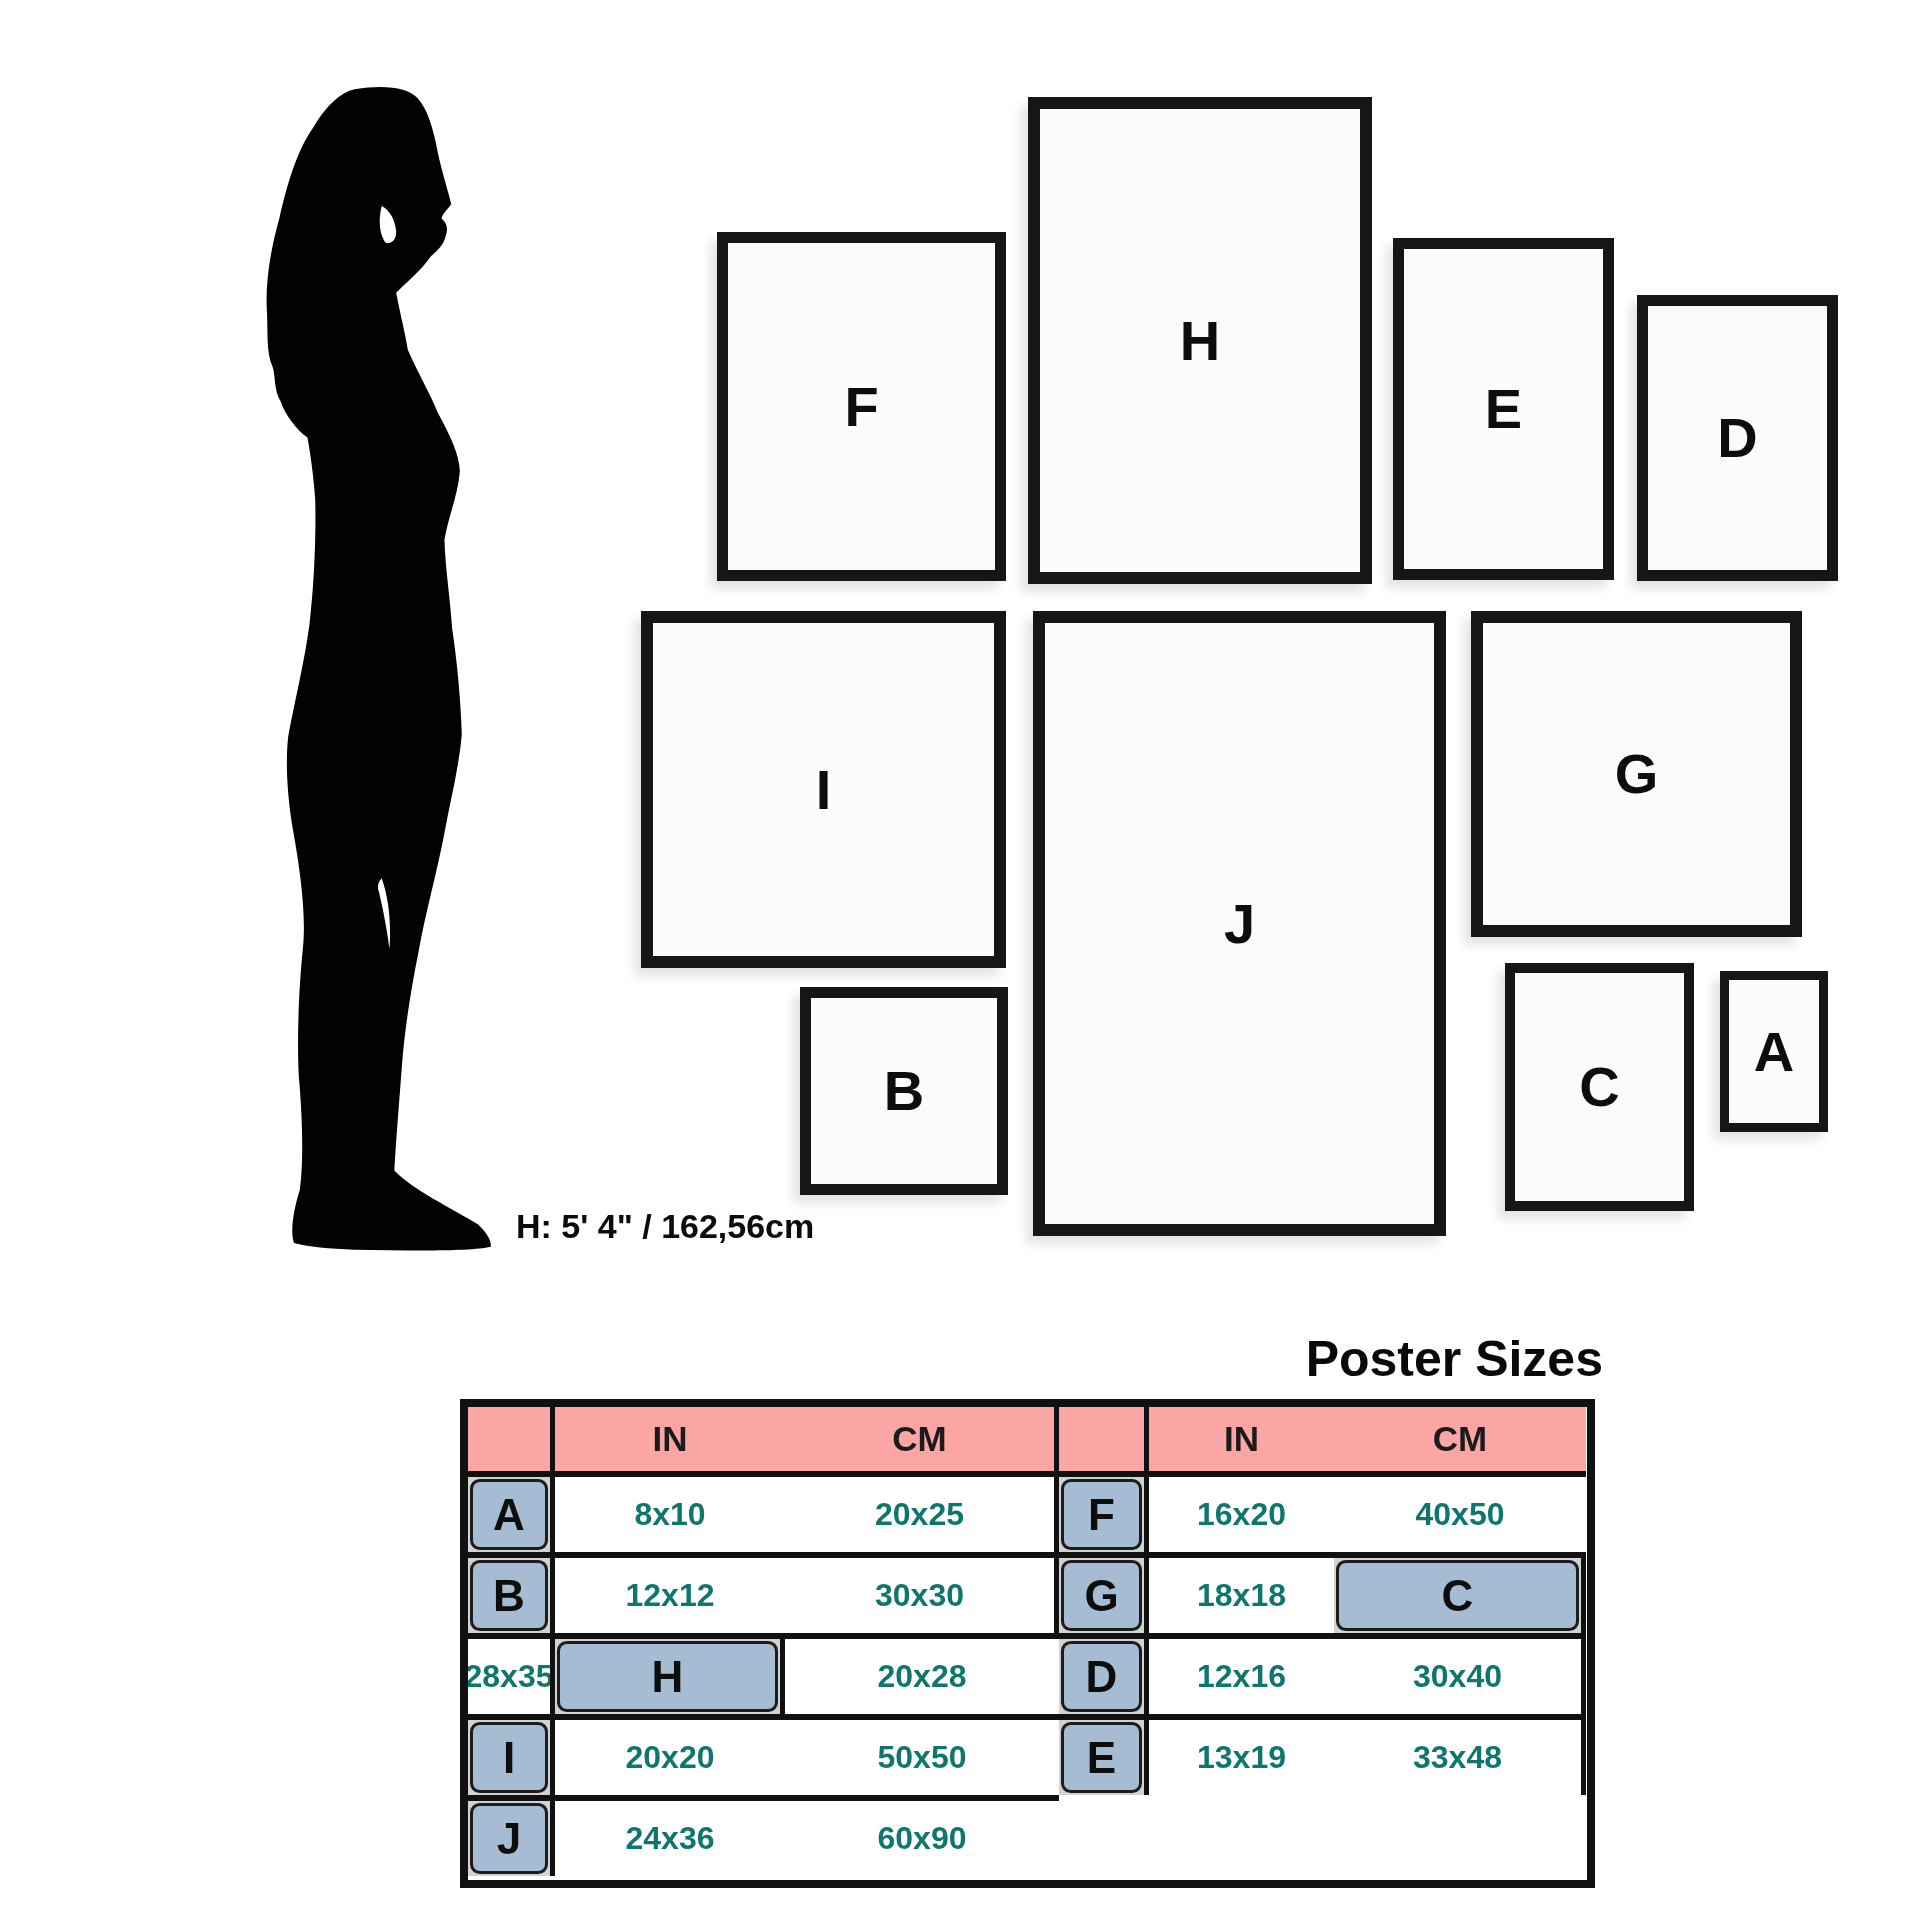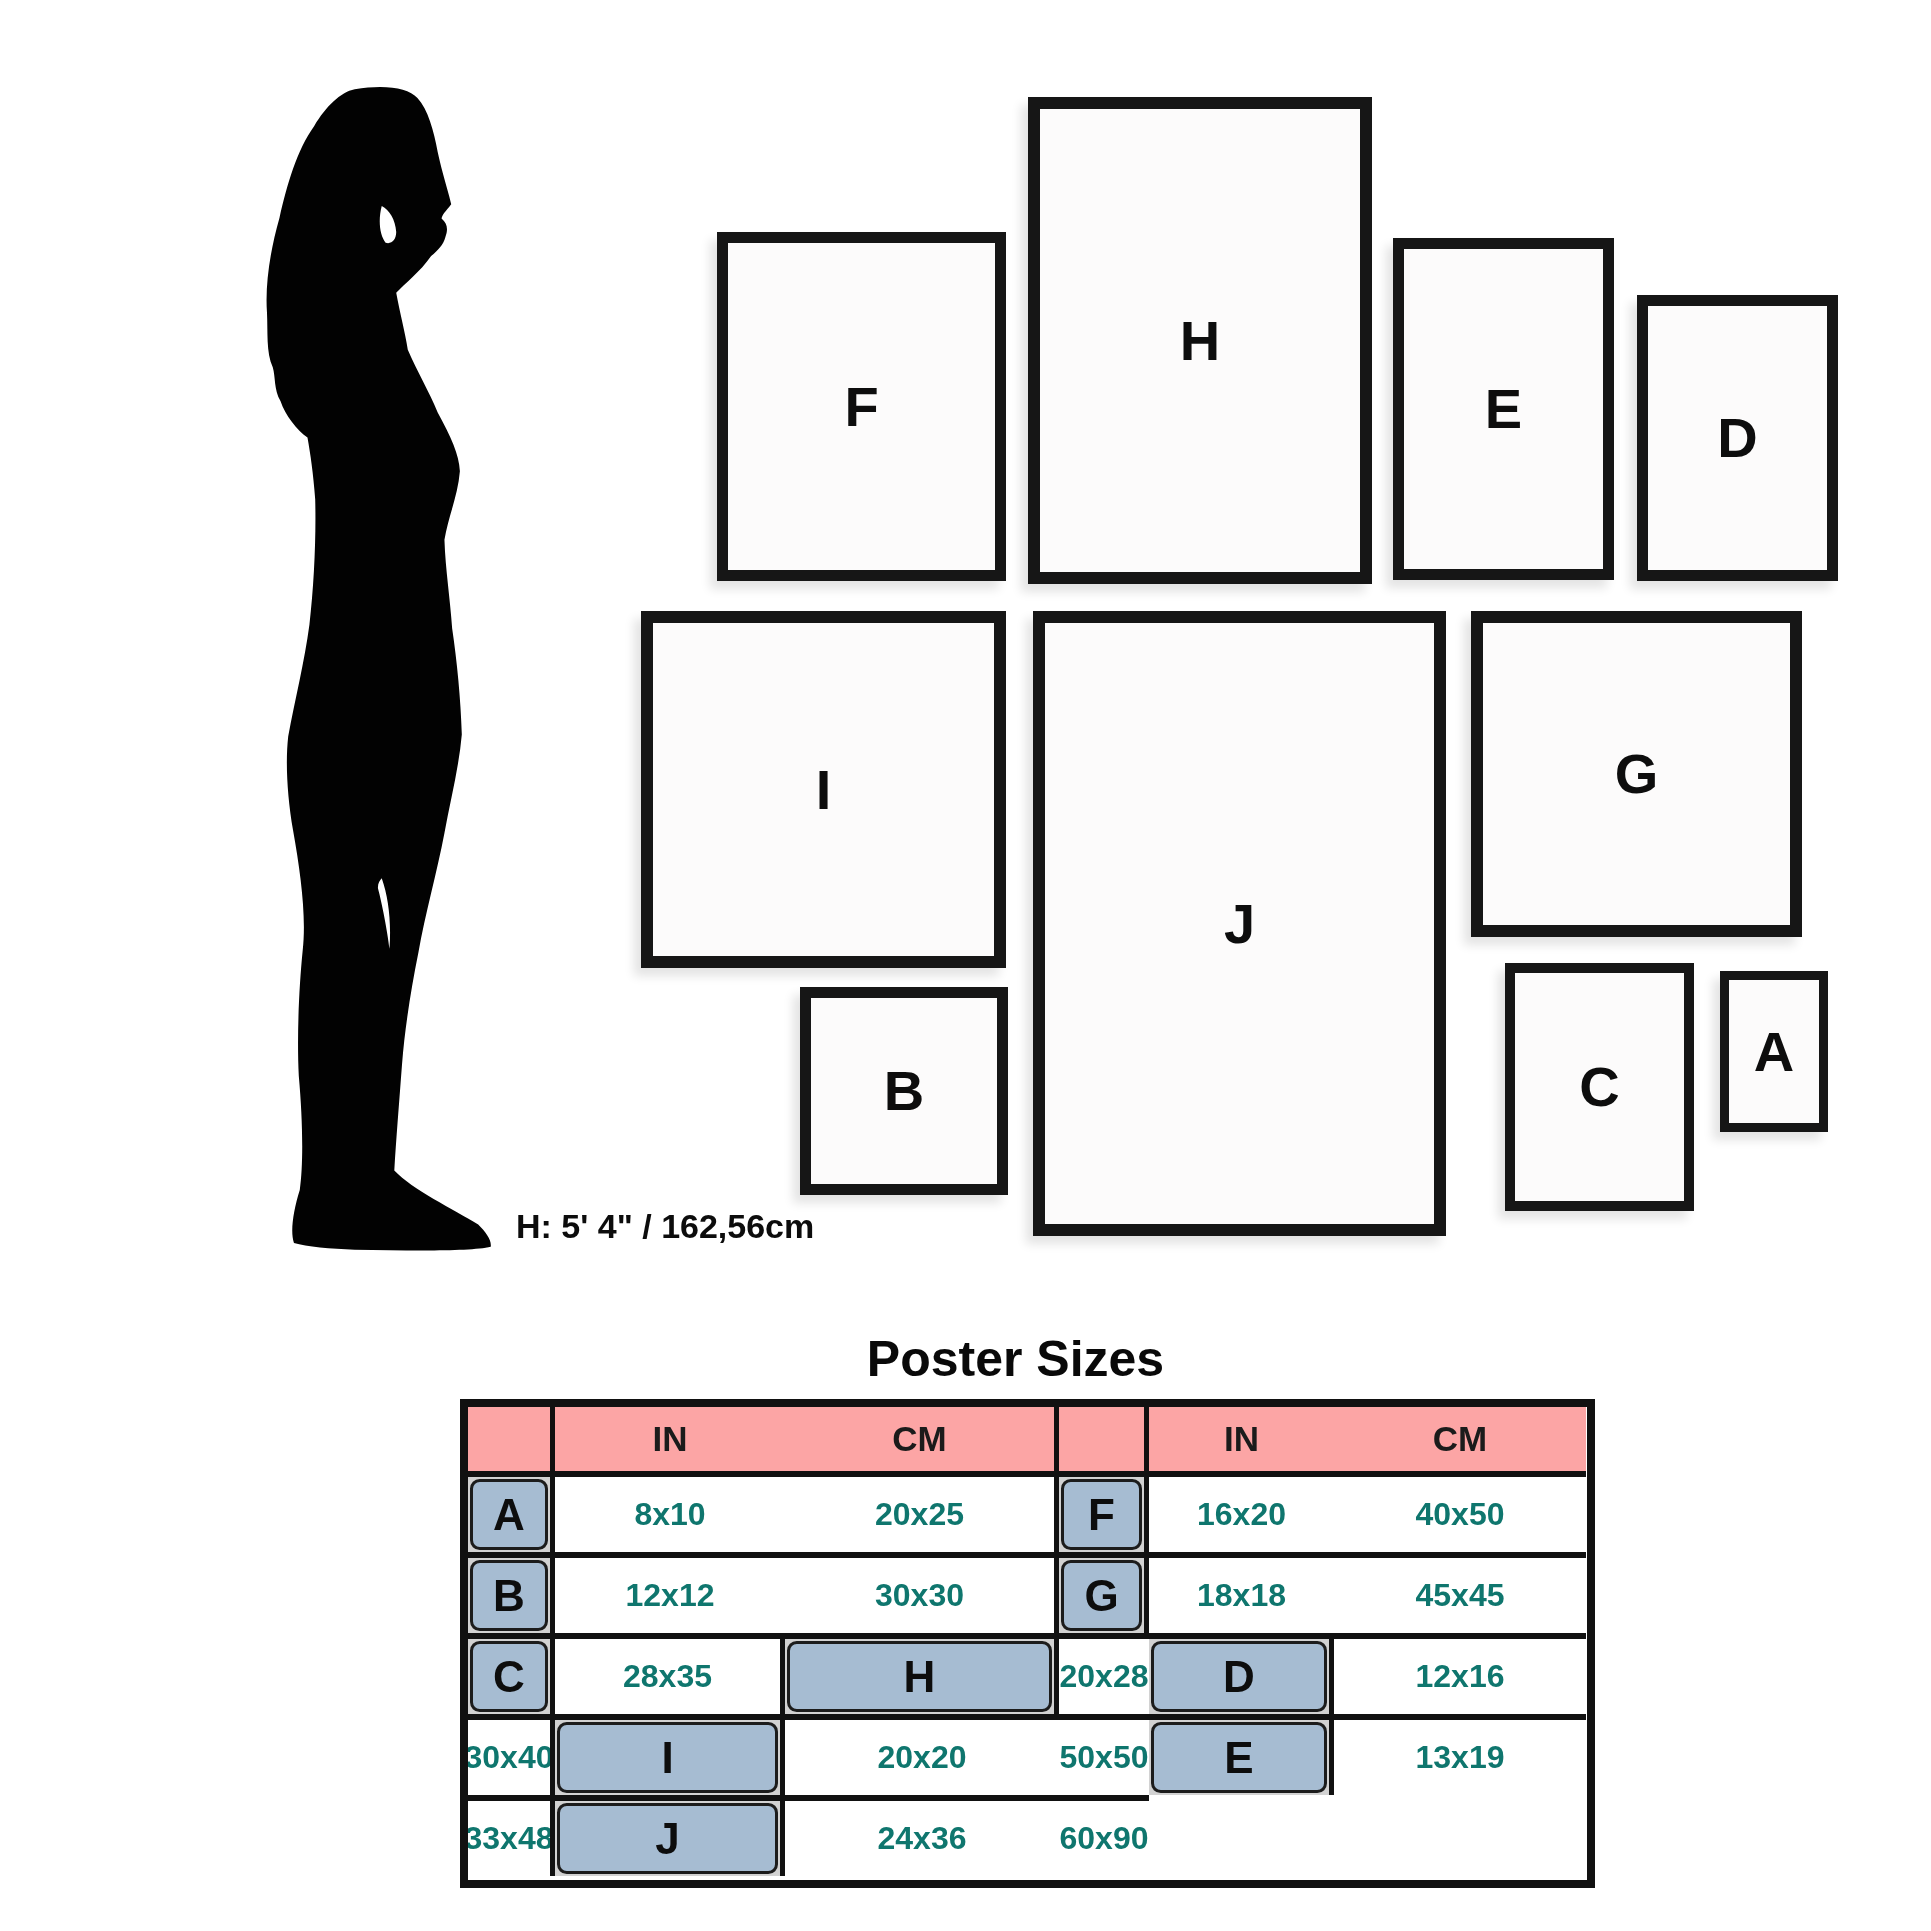--- a/index.html
+++ b/index.html
@@ -32,22 +32,22 @@
   .frame-d{left:1637px;top:295px;width:201px;height:286px;}
   .frame-i{left:641px;top:611px;width:365px;height:357px;border-width:12.6px;}
   .frame-j{left:1033px;top:611px;width:413px;height:625px;border-width:12.6px;}
   .frame-g{left:1471px;top:611px;width:331px;height:326px;border-width:12.6px;}
   .frame-b{left:800px;top:987px;width:208px;height:208px;}
   .frame-c{left:1505px;top:963px;width:189px;height:248px;border-width:10.6px;}
   .frame-a{left:1720px;top:971px;width:108px;height:161px;border-width:9.7px;}
 
   
   .table-title{
-    position:absolute;left:448px;top:1330px;width:1135px;
-    text-align:center;font-size:50px;font-weight:bold;color:#090909;
+    position:absolute;left:468px;top:1330px;width:1135px;
+    text-align:right;font-size:50px;font-weight:bold;color:#090909;
   }
   .size-table{
     position:absolute;left:460px;top:1399px;width:1135px;height:489px;
     box-sizing:border-box;border:8.7px solid #111111;background:#ffffff;
     display:grid;
     grid-template-columns:87px 230px 274px 90px 185px 252px;
     grid-template-rows:64px 81px 81px 81px 81px 81px;
   }
   .cell{
     display:flex;align-items:center;justify-content:center;
@@ -177,21 +177,20 @@
 
   <div class="cell letter-cell v-sep r-sep">
     <div class="pill">B</div>
     </div>
   <div class="cell val r-sep">12x12</div>
   <div class="cell val v-sep r-sep">30x30</div>
   <div class="cell letter-cell v-sep r-sep">
     <div class="pill">G</div>
     </div>
   <div class="cell val r-sep">18x18</div>
-  <div class="cell val r-sep">45x45</div>
 
   <div class="cell letter-cell v-sep r-sep">
     <div class="pill">C</div>
     </div>
   <div class="cell val v-sep r-sep">28x35</div>
   <div class="cell letter-cell v-sep r-sep">
     <div class="pill">H</div>
     </div>
   <div class="cell val r-sep">20x28</div>
 

